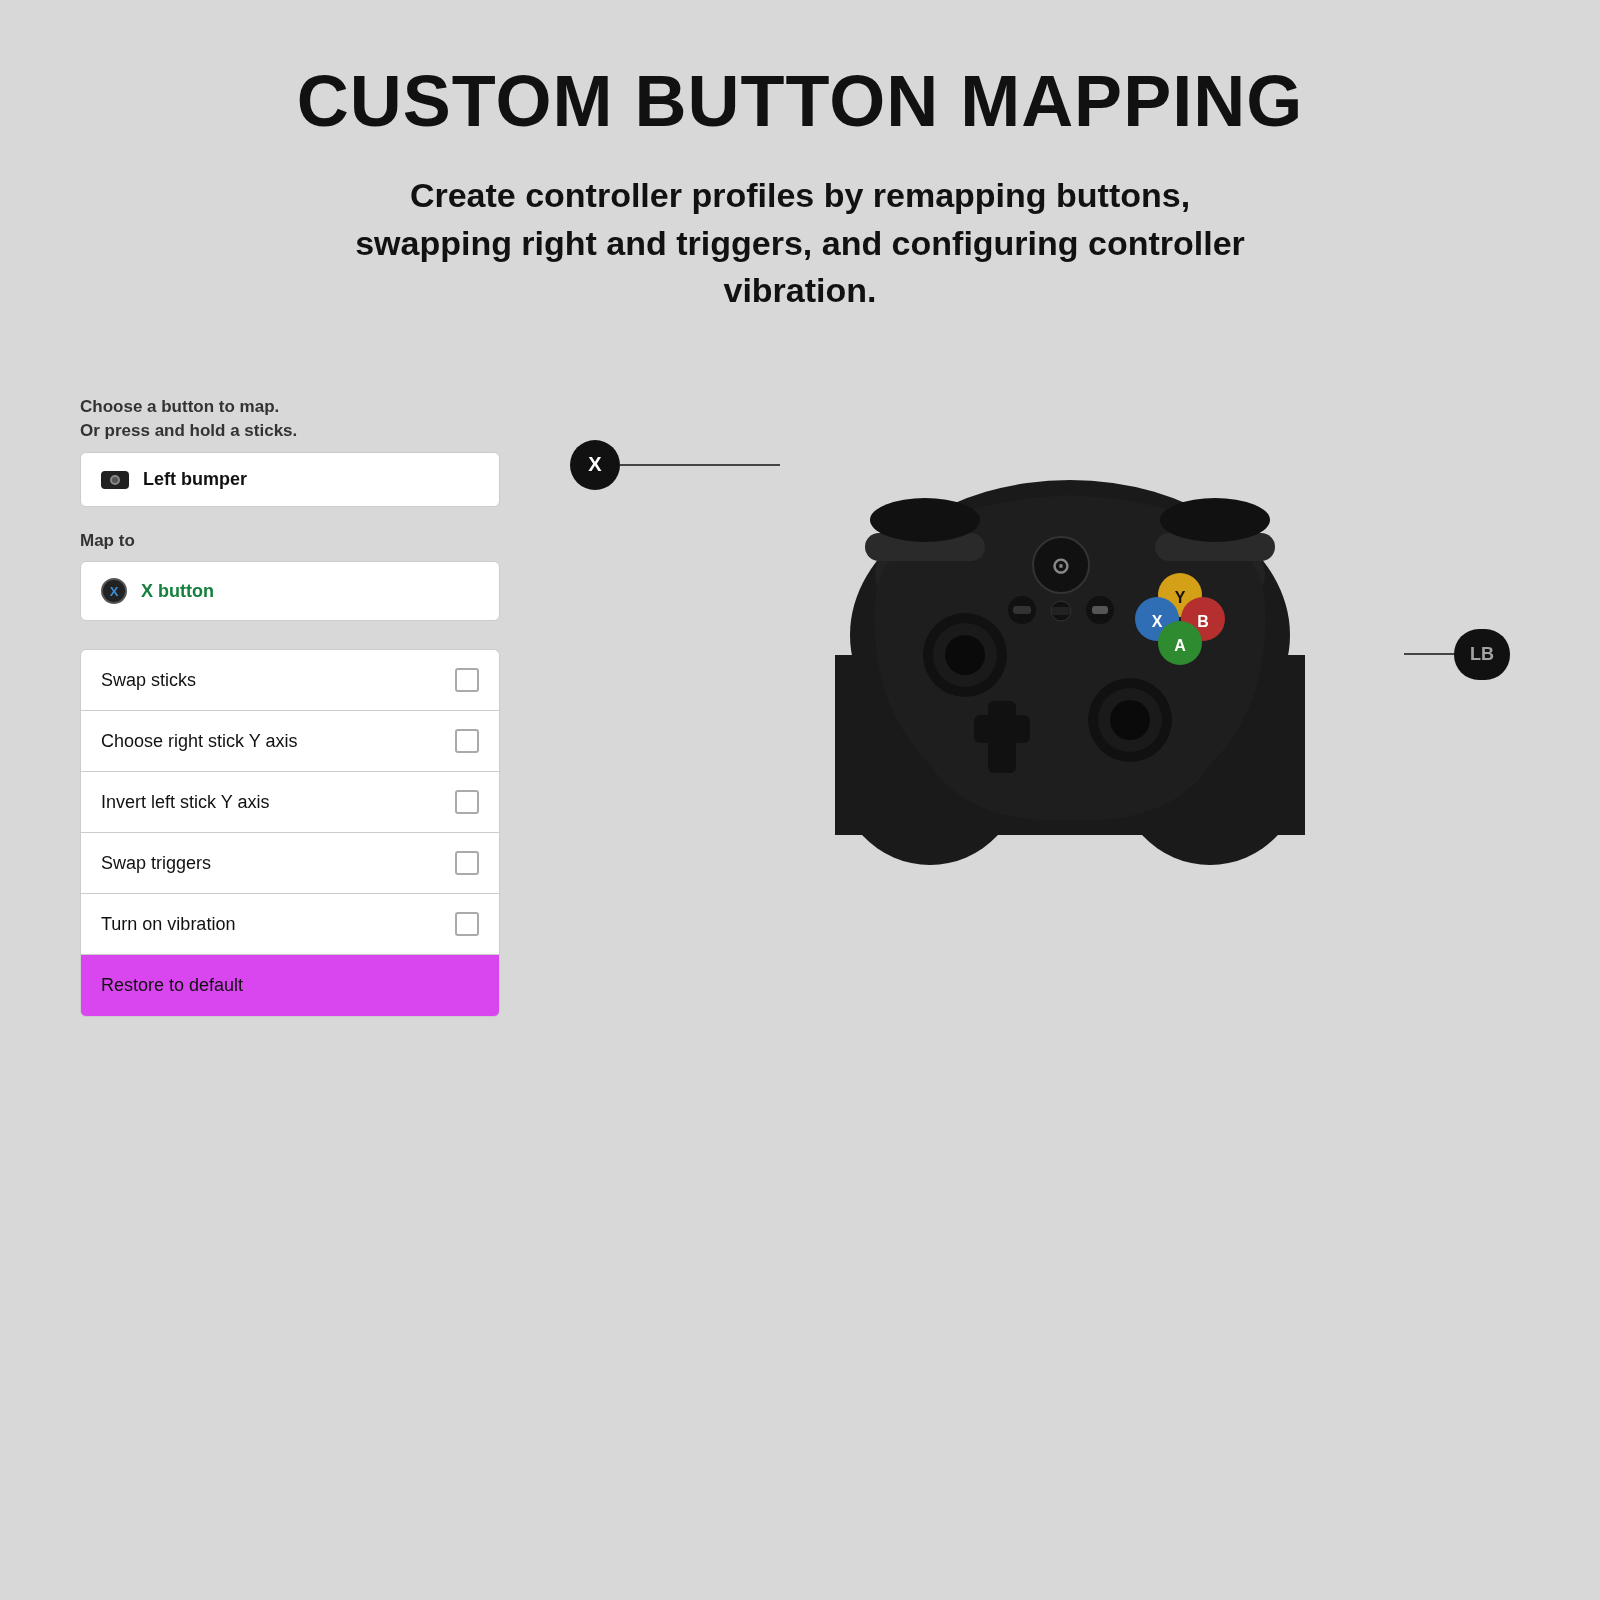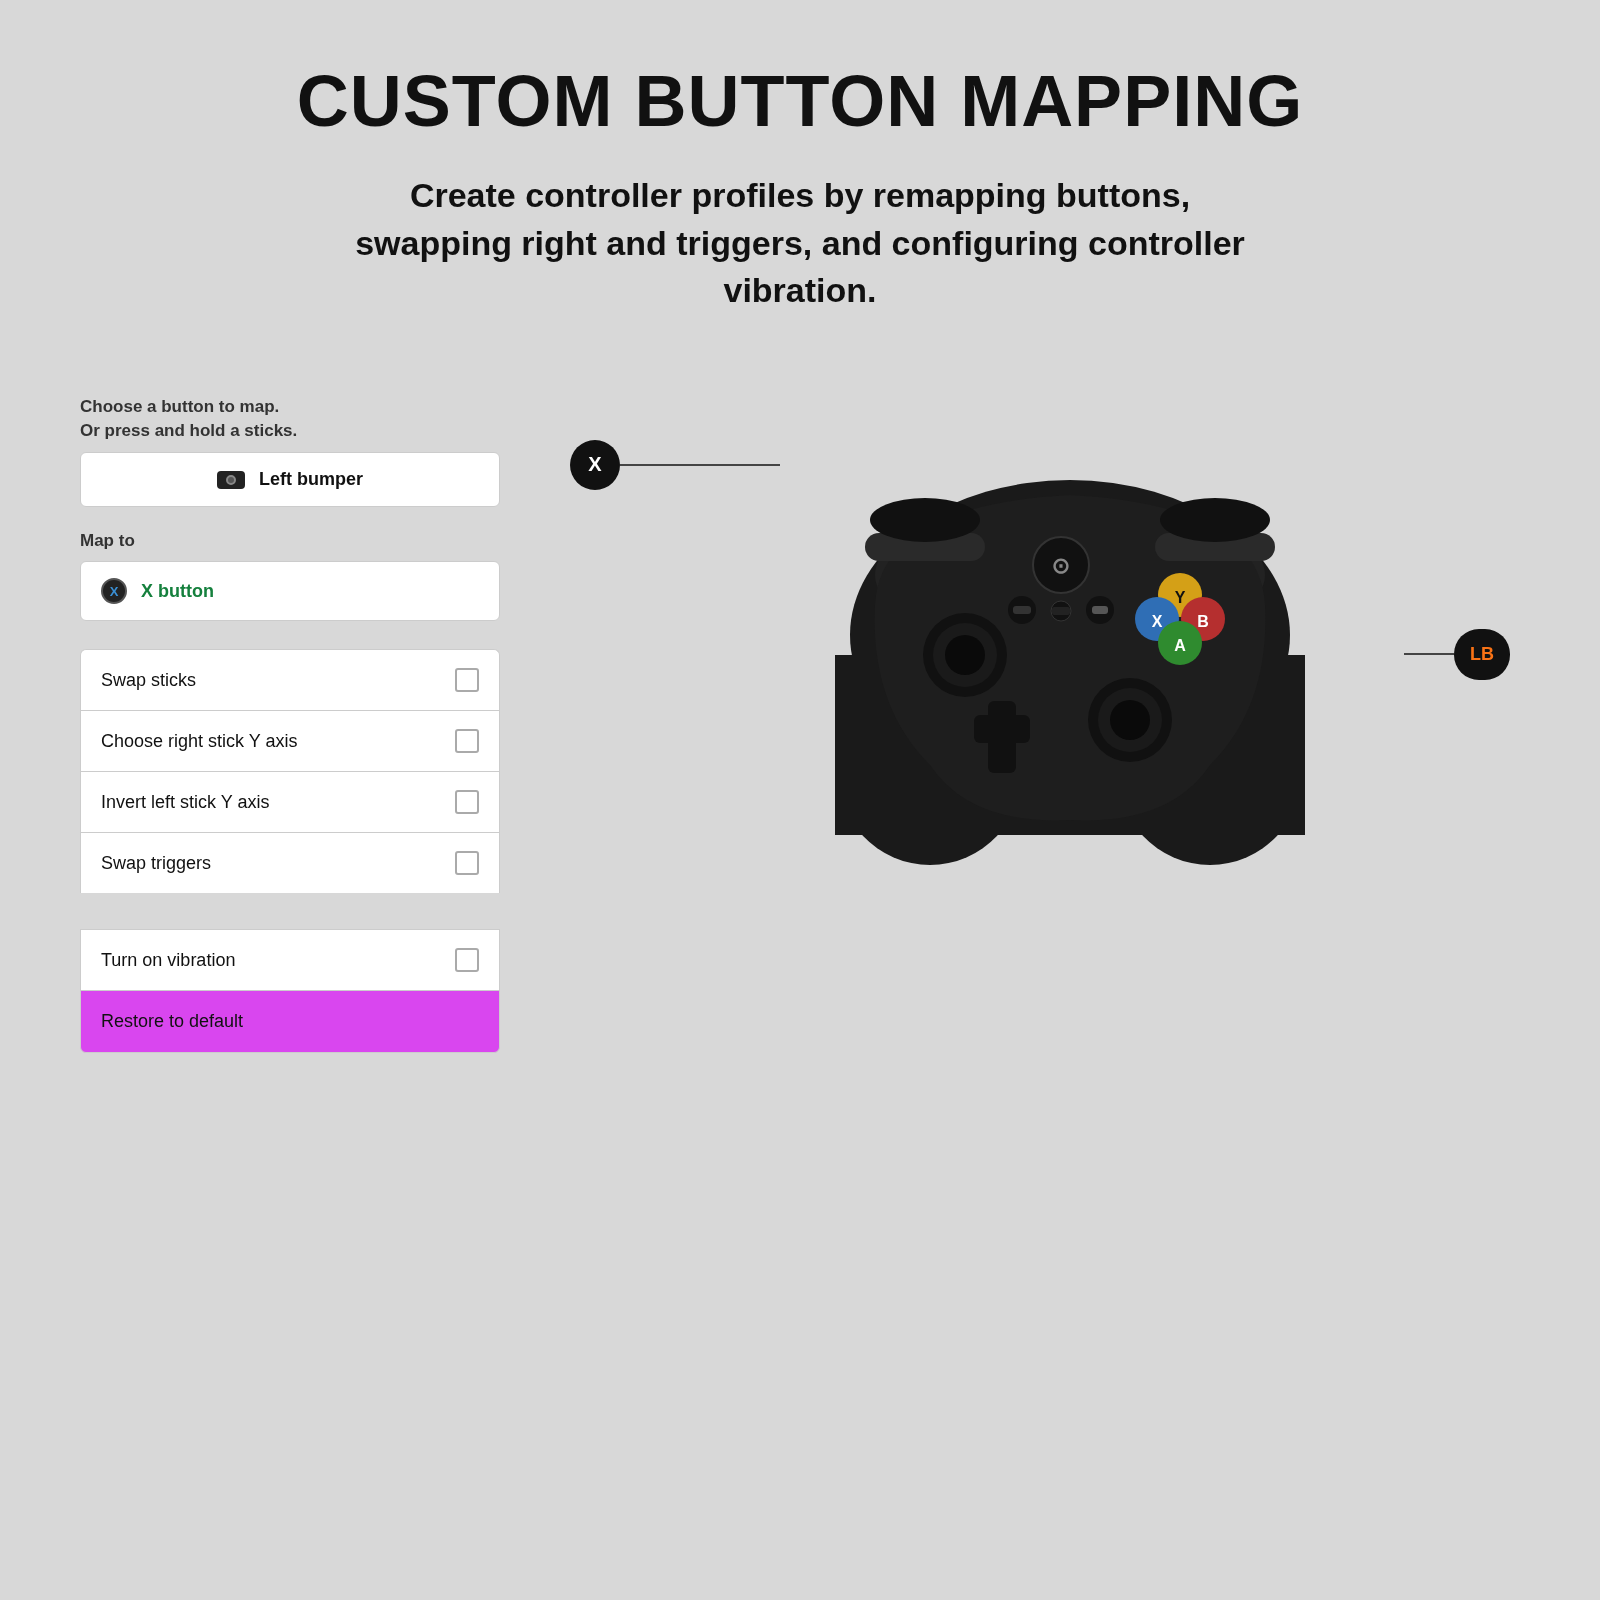--- a/index.html
+++ b/index.html
@@ -62,21 +62,20 @@
     .button-selector {
       background: #fff;
       border: 1px solid #ccc;
       border-radius: 6px;
       padding: 16px 20px;
       display: flex;
       align-items: center;
       gap: 14px;
       margin-bottom: 24px;
       cursor: pointer;
-      justify-content: center;
     }
 
     .button-selector-icon {
       width: 28px;
       height: 18px;
       background: #222;
       border-radius: 4px;
       display: flex;
       align-items: center;
       justify-content: center;
@@ -156,21 +155,20 @@
       border-bottom: 1px solid #ccc;
       border-radius: 0 0 0 0;
     }
 
     .option-row:first-child {
       border-radius: 6px 6px 0 0;
     }
 
     .option-row:last-child {
       border-radius: 0 0 6px 6px;
-      margin-top: 36px;
     }
 
     .option-row-label {
       font-size: 18px;
       font-weight: 400;
       color: #111;
     }
 
     .checkbox {
       width: 24px;
@@ -237,21 +235,21 @@
       background: #444;
       margin-left: 0;
     }
 
     .annotation-bubble-lb {
       background: #111;
       border-radius: 25px;
       padding: 15px 16px;
       font-size: 18px;
       font-weight: 900;
-      color: #f97316;
+      color: #a3a3a3;
     }
   </style>
 </head>
 <body>
 
 <h1 class="page-title">CUSTOM BUTTON MAPPING</h1>
 
 <p class="page-subtitle">Create controller profiles by remapping buttons, swapping right and triggers, and configuring controller vibration.</p>
 
 <div class="main-content">

